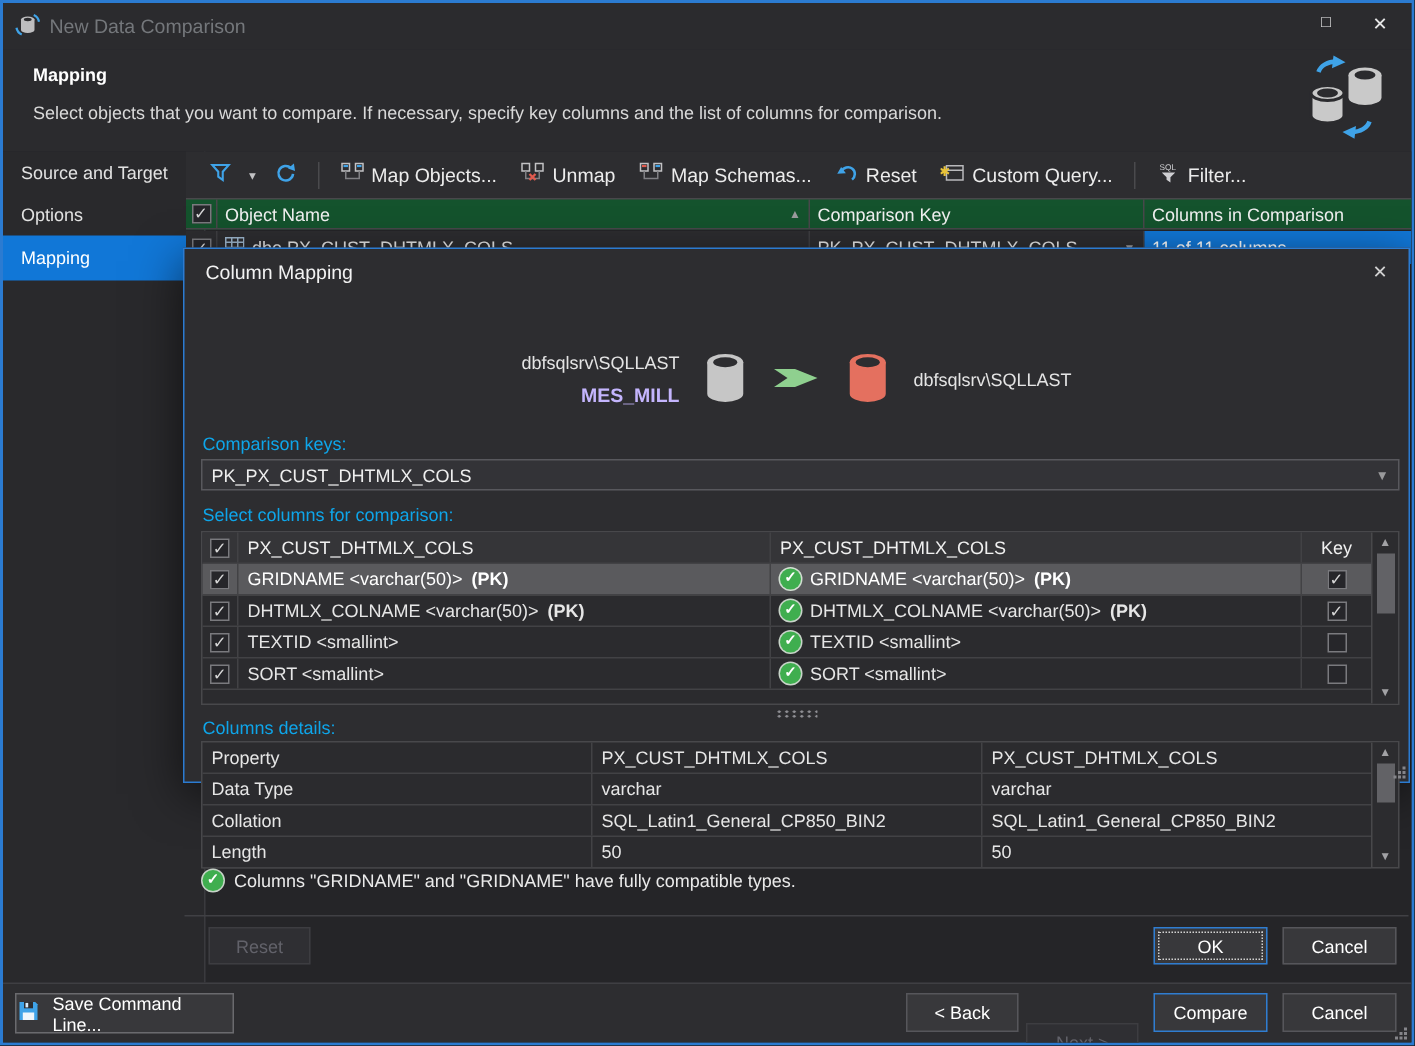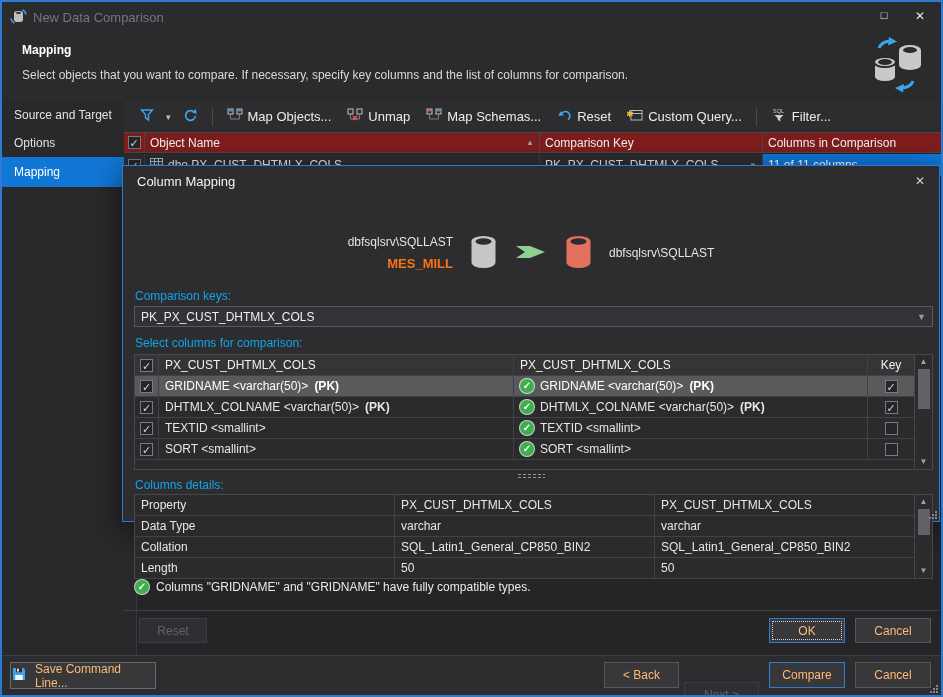--- a/index.html
+++ b/index.html
@@ -28,21 +28,21 @@
   .side-item { height:28px; line-height:28px; padding-left:12px; color:#e2e2e2; cursor:default; }
   .side-item.selected { background:var(--accent,#1177d7); color:#ffffff; height:30px; line-height:30px; }
 
   .toolbar { position:absolute; left:122px; top:0; width:817px; height:31px; background:#2d2d30;
              display:flex; align-items:center; padding-left:10px; gap:4px; font-size:13px; color:#ececec; }
   .tb-btn { display:flex; align-items:center; gap:5px; padding:3px 6px; white-space:nowrap; }
   .tb-sep { width:1px; height:18px; background:#4a4a4d; margin:0 4px; }
   .tb-caret { color:#c2c2c4; font-size:9px; padding:2px 2px; }
 
   
-  .grid-header { position:absolute; left:122px; top:31px; width:817px; height:21px; background:#7f1d1d;
+  .grid-header { position:absolute; left:122px; top:31px; width:817px; height:21px; background:#14532d;
                  border-top:1px solid #48484b; border-bottom:1px solid #48484b; display:flex; color:#f1f1f1; }
   .gh-cell { border-right:1px solid #48484b; display:flex; align-items:center; padding:0 5px; overflow:hidden; white-space:nowrap; }
   .gh-cb   { width:21px; justify-content:center; padding:0; }
   .gh-name { width:395px; }
   .gh-key  { width:223px; }
   .gh-cols { flex:1; border-right:none; }
   .sort { margin-left:auto; font-size:8px; color:#9c9c9e; }
 
   .grid-row { position:absolute; left:122px; top:53px; width:817px; height:22px; background:#2d2d30; display:flex; color:#e8e8e8; }
   .gr-cell { border-right:1px solid #3f3f42; display:flex; align-items:center; padding:0 5px; gap:5px; overflow:hidden; white-space:nowrap; }
@@ -67,21 +67,21 @@
             border:1px solid var(--window-border,#2b7bd1); box-shadow:0 8px 30px rgba(0,0,0,.6); z-index:5; }
   .dlg-title { position:absolute; left:14px; top:8px; font-size:13px; color:#f2f2f2; }
   .dlg-close { position:absolute; right:14px; top:8px; font-size:12px; color:#d2d2d2; }
 
   .map-graphic { position:absolute; left:0; top:52px; width:100%; height:70px;
                  display:flex; align-items:center; justify-content:center; gap:16px; }
   .ep-labels { width:150px; line-height:21px; }
   .ep-labels.src { text-align:right; }
   .ep-labels.tgt { text-align:left; }
   .ep-server { color:#e4e4e4; }
-  .ep-db { font-weight:bold; font-size:13px; color:#f97316; }
+  .ep-db { font-weight:bold; font-size:13px; color:#c4b5fd; }
 
   .dlg-label { position:absolute; left:12px; color:#0ea5e9; }
   .combo { position:absolute; left:11px; top:140px; width:799px; height:21px; background:#333337;
            border:1px solid #58585d; display:flex; align-items:center; padding:0 6px; color:#efefef; }
   .combo .dd-caret { font-size:9px; }
 
   .cols-table { position:absolute; left:11px; top:188px; width:799px; height:116px;
                 border:1px solid #48484b; background:#2b2b2e; }
   .ct-cells { position:absolute; left:0; top:0; right:18px; bottom:0; }
   .ct-row { display:flex; height:21px; border-bottom:1px solid #424245; }
@@ -109,21 +109,21 @@
   .dt-cells { position:absolute; left:0; top:0; right:18px; bottom:0; }
   .dt-row { display:flex; height:21px; border-bottom:1px solid #424245; color:#e6e6e6; }
   .dt-cell { border-right:1px solid #424245; display:flex; align-items:center; padding:0 6px;
              overflow:hidden; white-space:nowrap; }
   .dt-c1 { width:260px; } .dt-c2 { width:260px; } .dt-c3 { flex:1; border-right:none; }
 
   .status-row { position:absolute; left:12px; top:414px; display:flex; align-items:center; gap:7px; color:#eaeaea; }
   .dlg-sep { position:absolute; left:0; right:0; top:444px; border-top:1px solid #404044; }
 
   .btn { display:flex; align-items:center; justify-content:center; background:#38383b;
-         border:1px solid #56565b; color:#fdba74; font-size:12px; cursor:default; }
+         border:1px solid #56565b; color:#ffffff; font-size:12px; cursor:default; }
   .btn.disabled { background:#2f2f33; border-color:#3d3d41; color:#62626a; }
   .btn.accent { border-color:#2f7dd1; }
   .btn.focused { outline:1px dotted #d2d2d2; outline-offset:-4px; }
 
   .dlg-reset  { position:absolute; left:16px; top:452px; width:68px; height:25px; }
   .dlg-ok     { position:absolute; left:646px; top:452px; width:76px; height:25px; }
   .dlg-cancel { position:absolute; left:732px; top:452px; width:76px; height:25px; }
 
   
   .bottombar { position:absolute; left:0; top:653px; width:939px; height:40px; background:#2d2d30; border-top:1px solid #3f3f43; }

